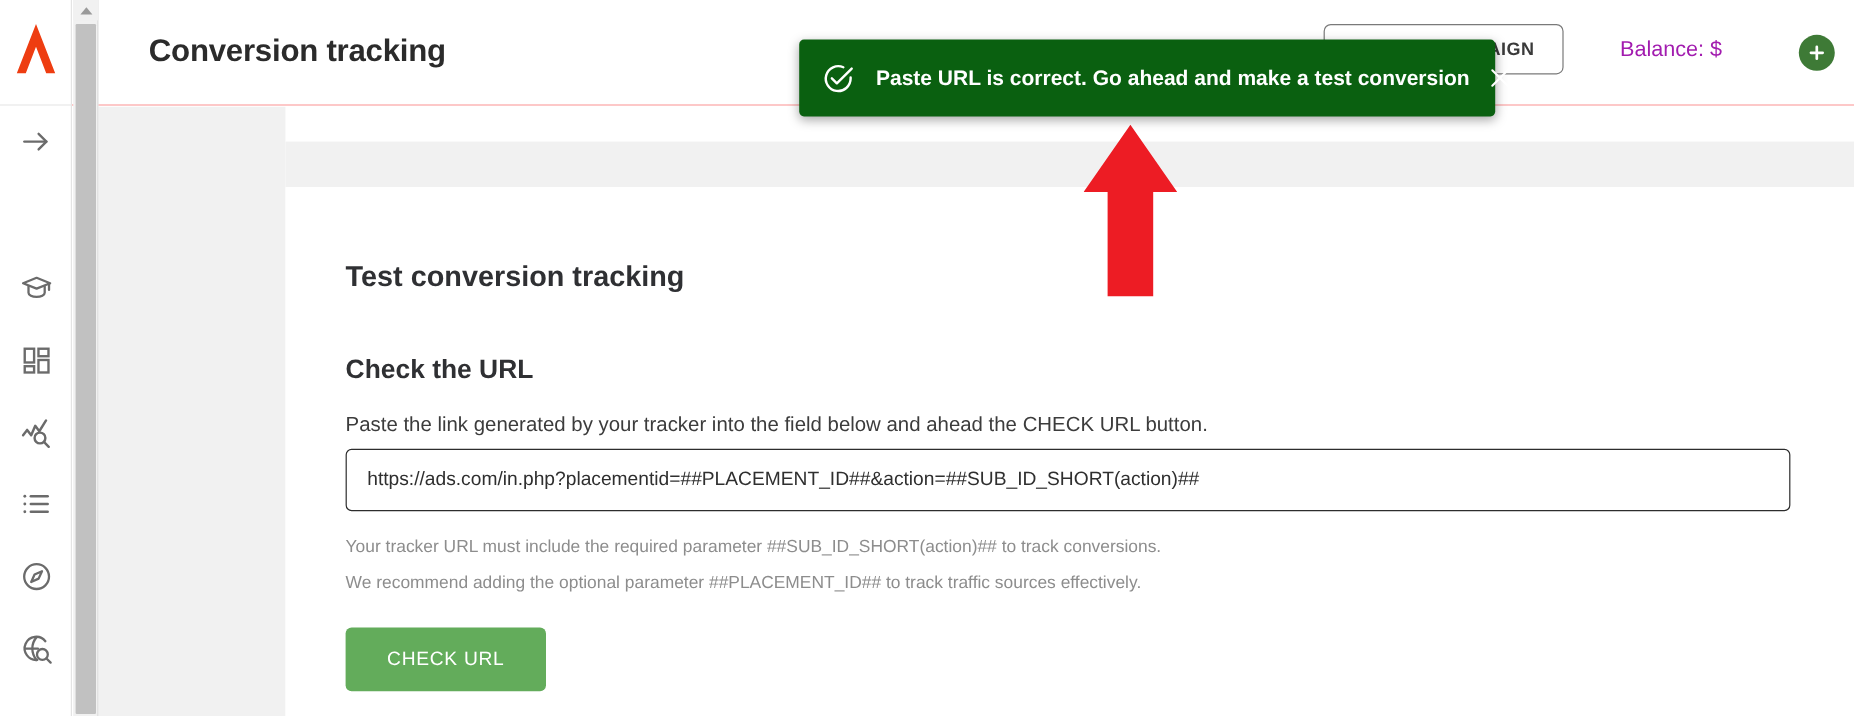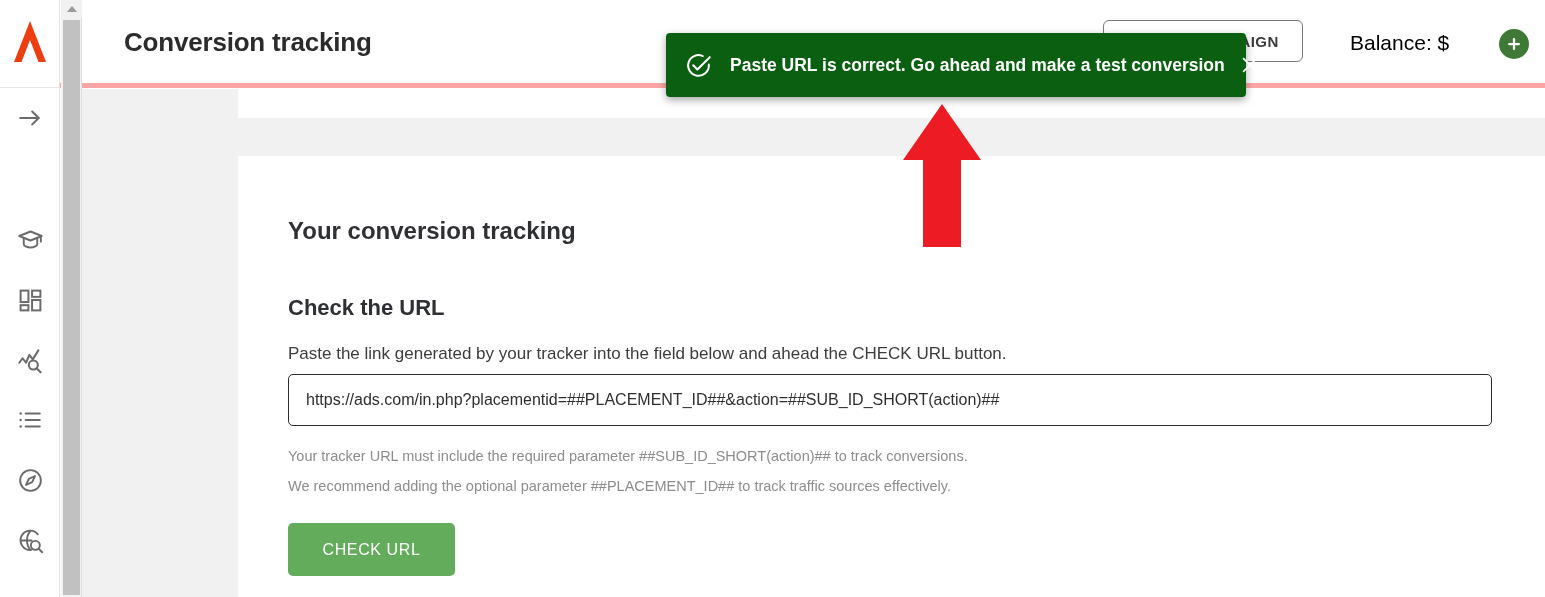--- a/index.html
+++ b/index.html
@@ -53,37 +53,37 @@
 
   
   .subpanel {
     position: absolute; left: 82px; top: 89px; width: 156px; height: 508px;
     background: #f1f1f1;
   }
 
   
   .header {
     position: absolute; left: 60px; top: 0; width: 1485px; height: 88px;
-    background: #ffffff; border-bottom: 5px solid #fca5a5; z-index: 4;
+    background: #ffffff; border-bottom: 1px solid #fca5a5; z-index: 4;
   }
   .page-title {
     position: absolute; left: 64px; top: 27px;
     font-size: 26px; font-weight: bold; color: #2b2b2b;
     letter-spacing: -0.2px;
   }
   .campaign-btn {
     position: absolute; left: 1043px; top: 20px; width: 200px; height: 42px;
     border: 1px solid #7a7a7a; border-radius: 6px; background: #ffffff;
     color: #3a3a3a; font-size: 15px; font-weight: bold; letter-spacing: .4px;
     display: flex; align-items: center; justify-content: center;
     cursor: pointer; overflow: hidden; white-space: nowrap;
   }
   .balance {
     position: absolute; left: 1290px; top: 31px;
-    font-size: 21px; color: #000000; white-space: nowrap;
+    font-size: 18px; color: #a21caf; white-space: nowrap;
   }
   .add-btn {
     position: absolute; left: 1439px; top: 29px;
     width: 30px; height: 30px; border-radius: 50%;
     background: #3e7a36; color: #ffffff;
     display: flex; align-items: center; justify-content: center;
     cursor: pointer;
   }
   .add-btn svg { display:block; }
 
@@ -280,21 +280,21 @@
         </svg>
       </span>
     </div>
   </div>
 
   <div class="content-wrap">
     <div class="gray-band"></div>
 
     <div class="card"></div>
 
-    <div class="h2-title">Your conversion tracking</div>
+    <div class="h2-title">Test conversion tracking</div>
     <div class="h3-title">Check the URL</div>
     <div class="para">Paste the link generated by your tracker into the field below and ahead the CHECK URL button.</div>
 
     <input class="url-input" type="text" value="https://ads.com/in.php?placementid=##PLACEMENT_ID##&amp;action=##SUB_ID_SHORT(action)##" style="">
 
     <div class="hint hint-1">Your tracker URL must include the required parameter ##SUB_ID_SHORT(action)## to track conversions.</div>
     <div class="hint hint-2">We recommend adding the optional parameter ##PLACEMENT_ID## to track traffic sources effectively.</div>
 
     <button class="check-btn">CHECK URL</button>
   </div>

